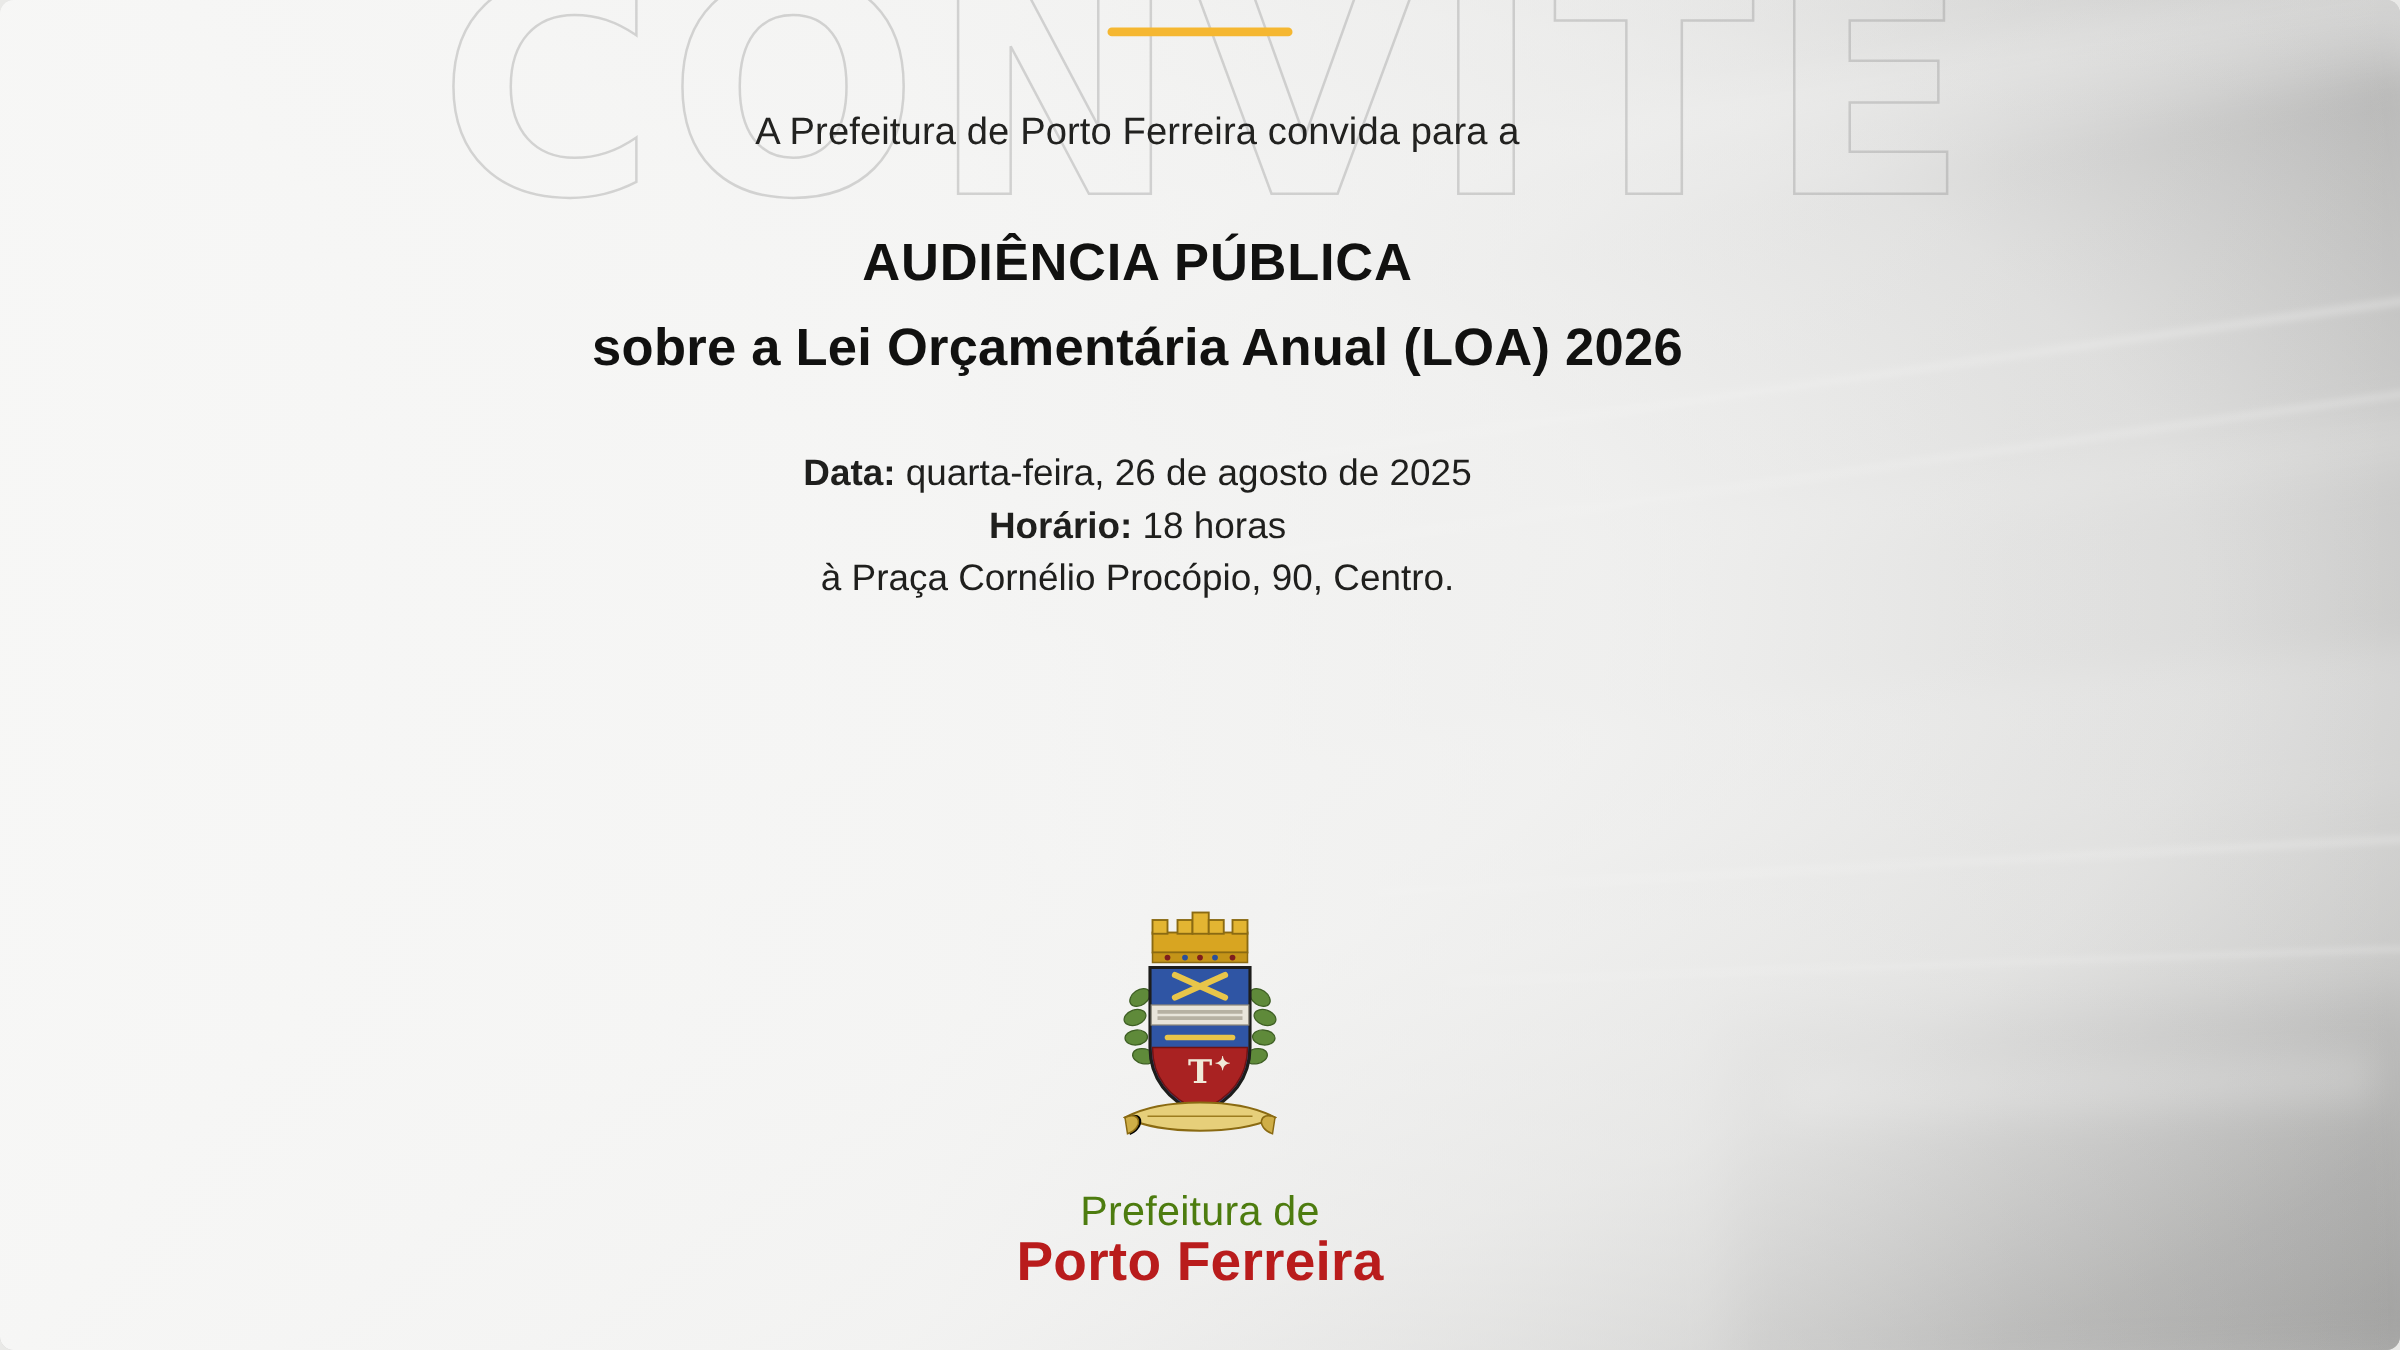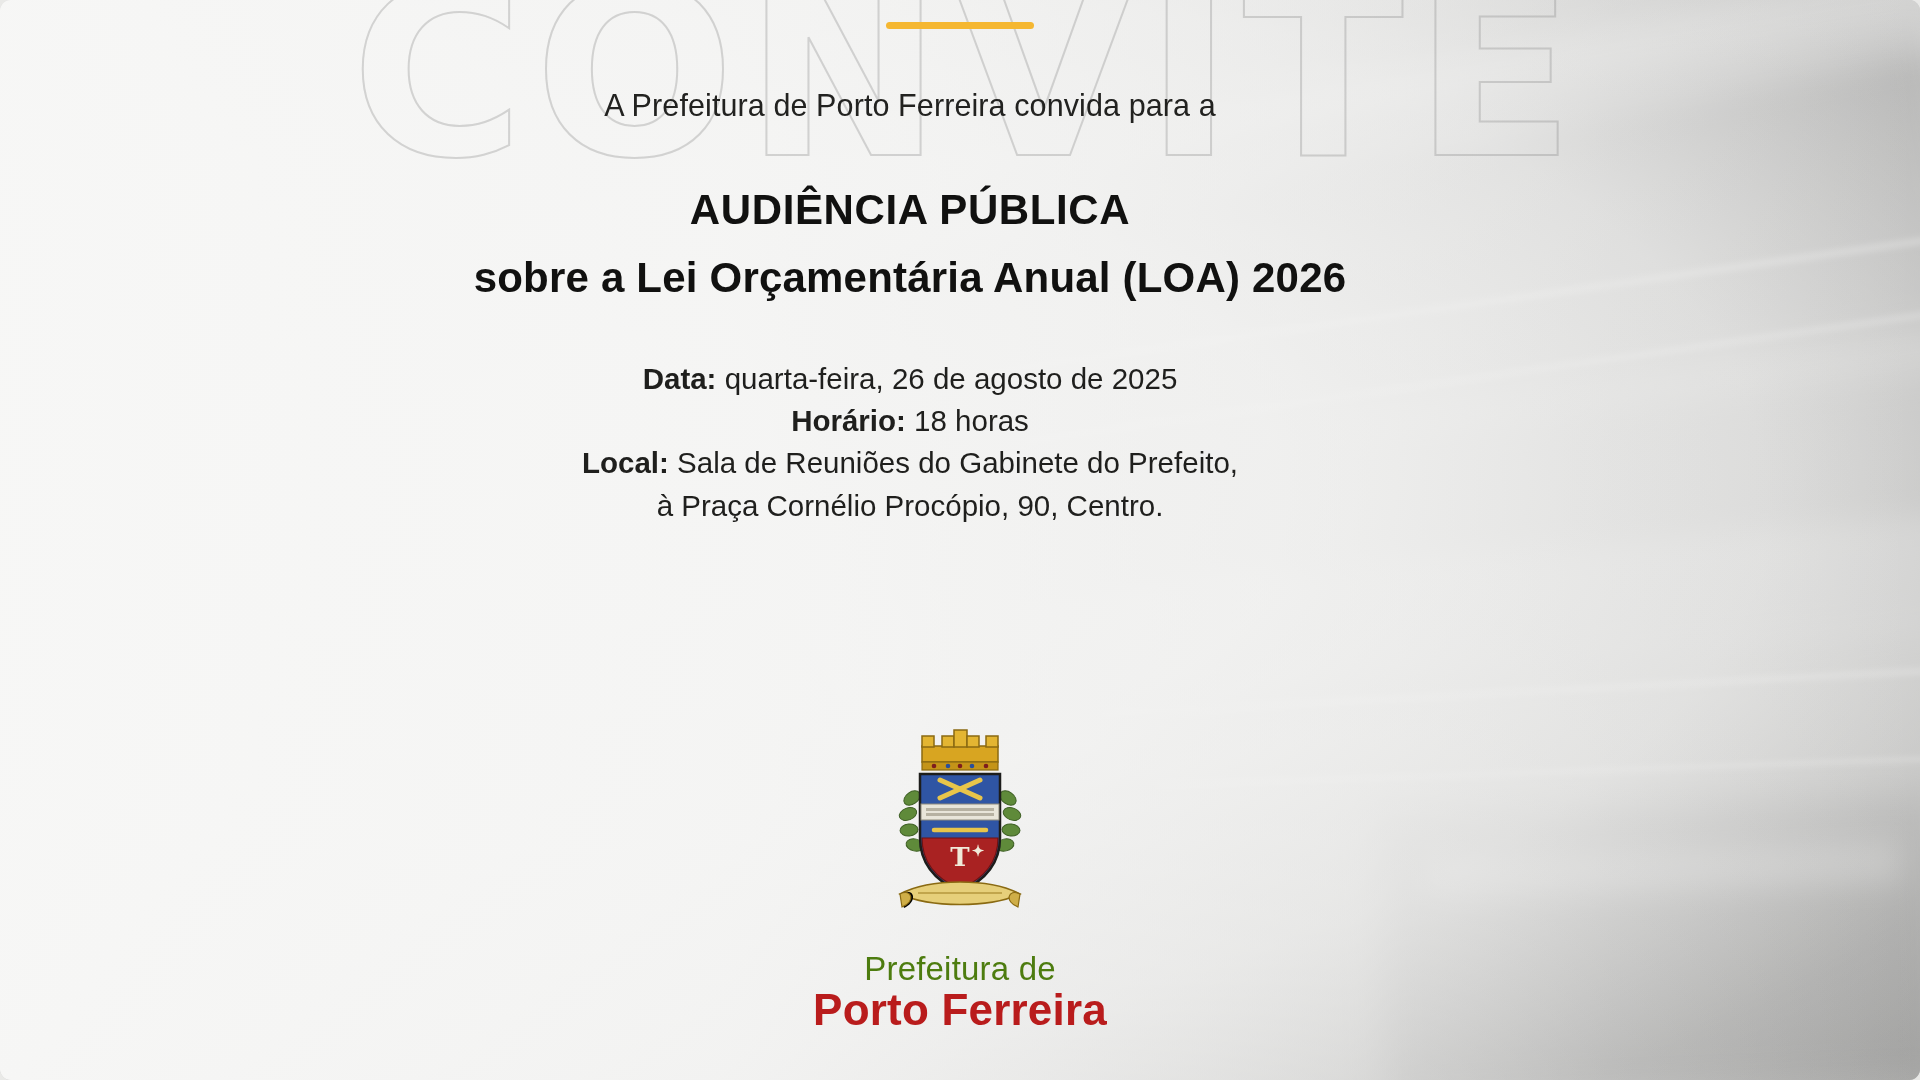--- a/index.html
+++ b/index.html
@@ -201,24 +201,20 @@
     <div class="subheadline">sobre a Lei Orçamentária Anual (LOA) 2026</div>
 
     <div class="details">
       <span class="row">
         <span class="lbl">Data:</span>
         <span>quarta-feira, 26 de agosto de 2025</span>
       </span>
       <span class="row">
         <span class="lbl">Horário:</span>
         <span>18 horas</span>
-      </span>
-      <span class="row">
-        <span class="lbl">Local:</span>
-        <span>Sala de Reuniões do Gabinete do Prefeito,</span>
       </span>
       <span class="row">à Praça Cornélio Procópio, 90, Centro.</span>
     </div>
 
   </div>
 
   <div class="crest-wrap">
     <svg class="crest-svg" width="200" height="215" viewBox="0 0 200 215">
 
       <g>

